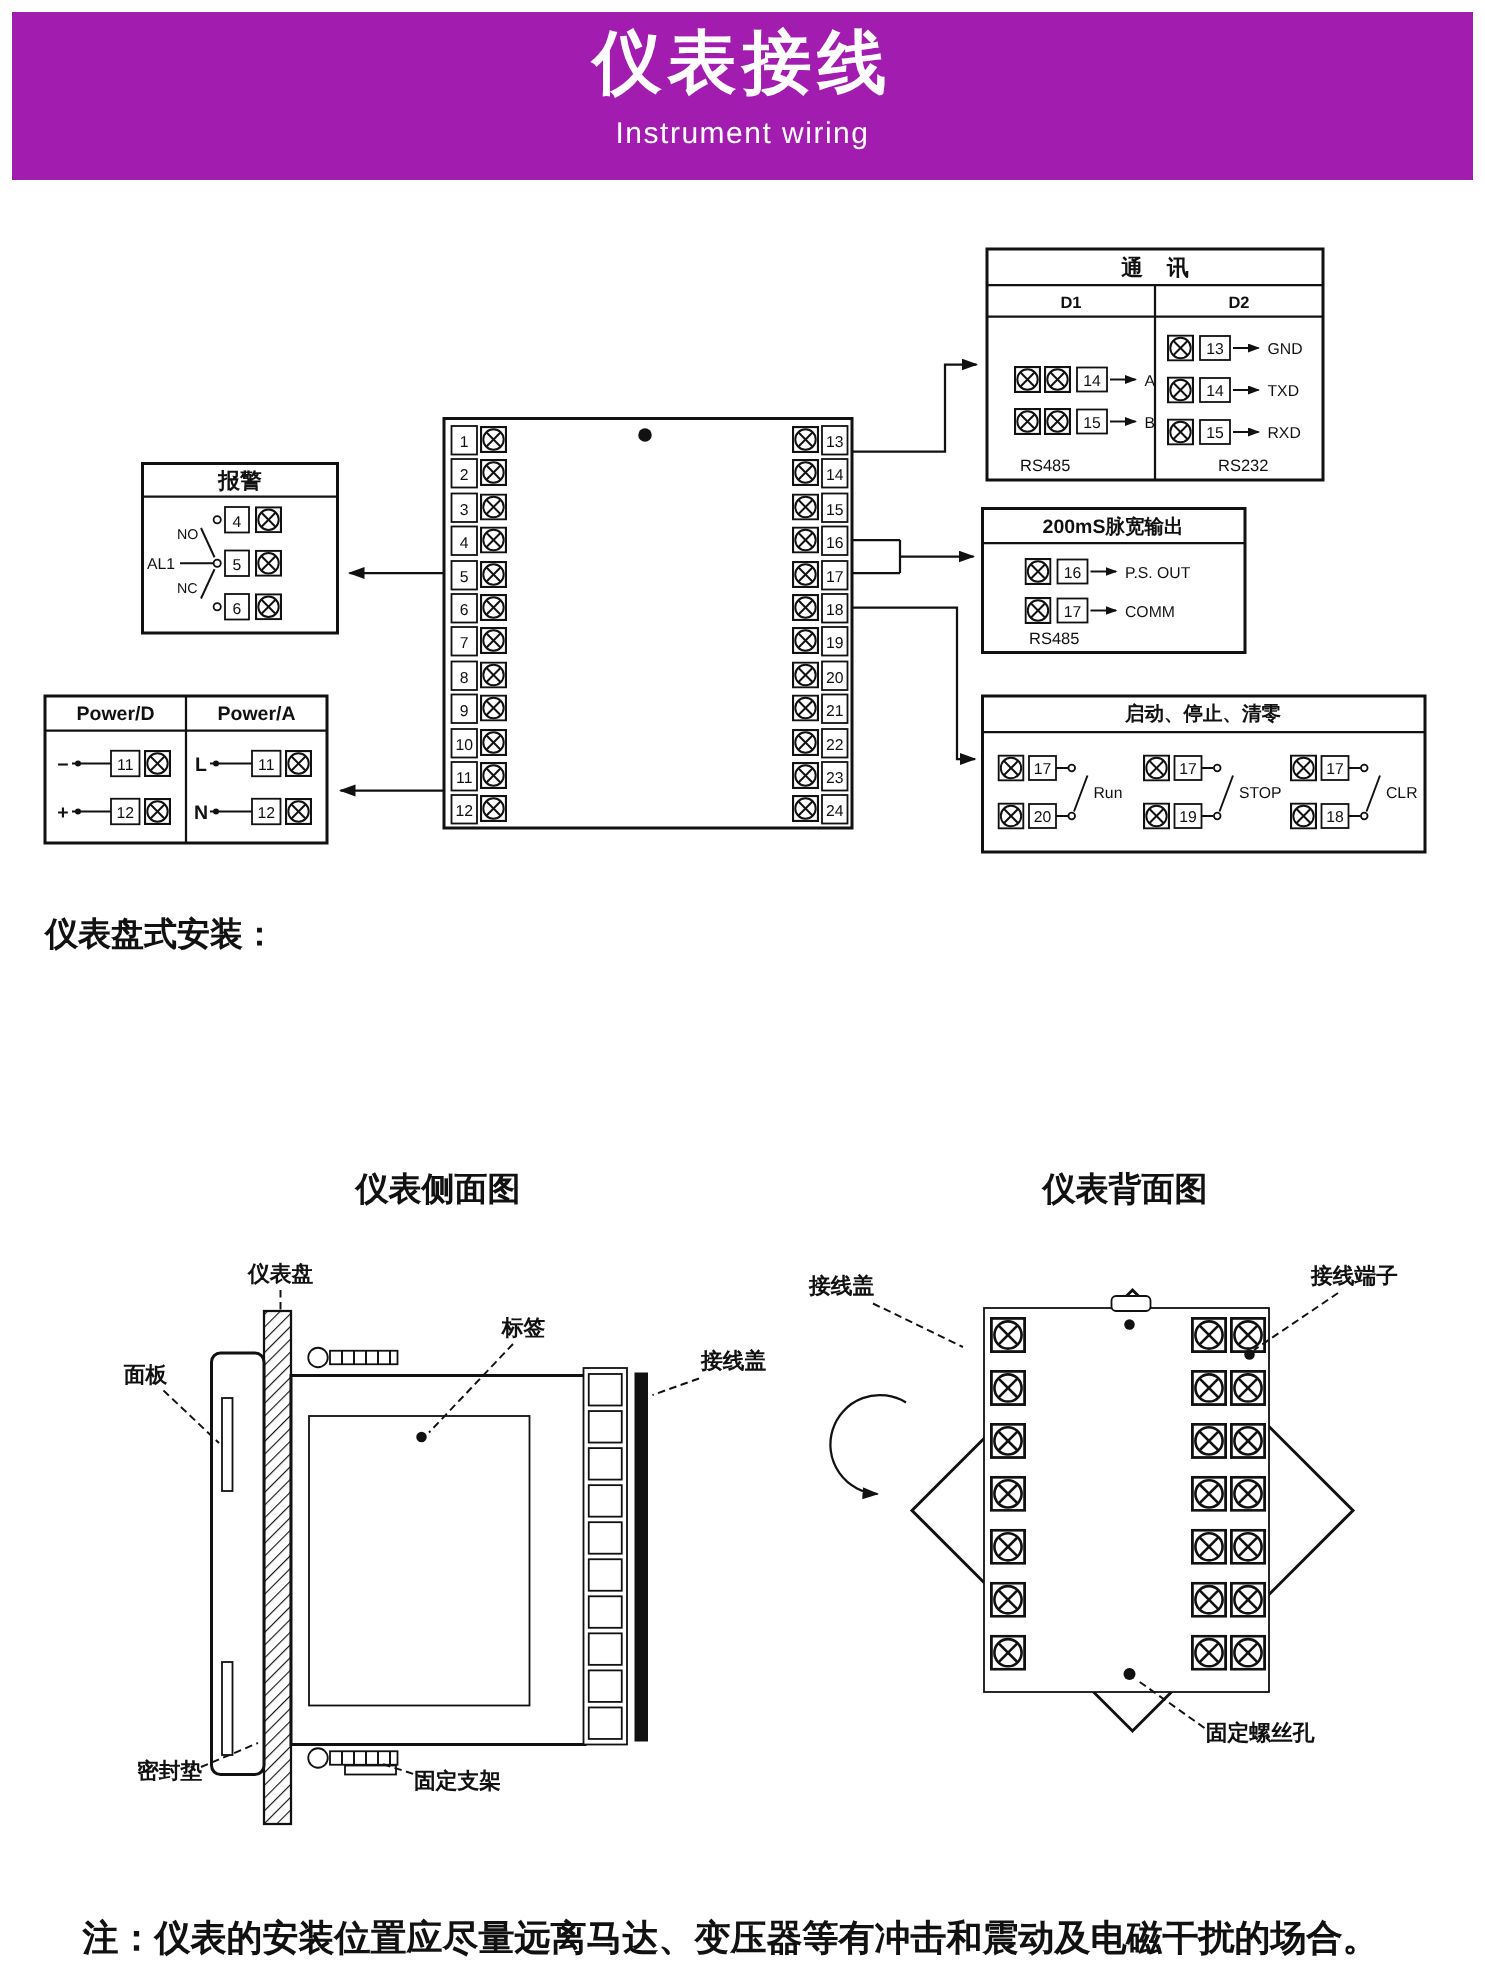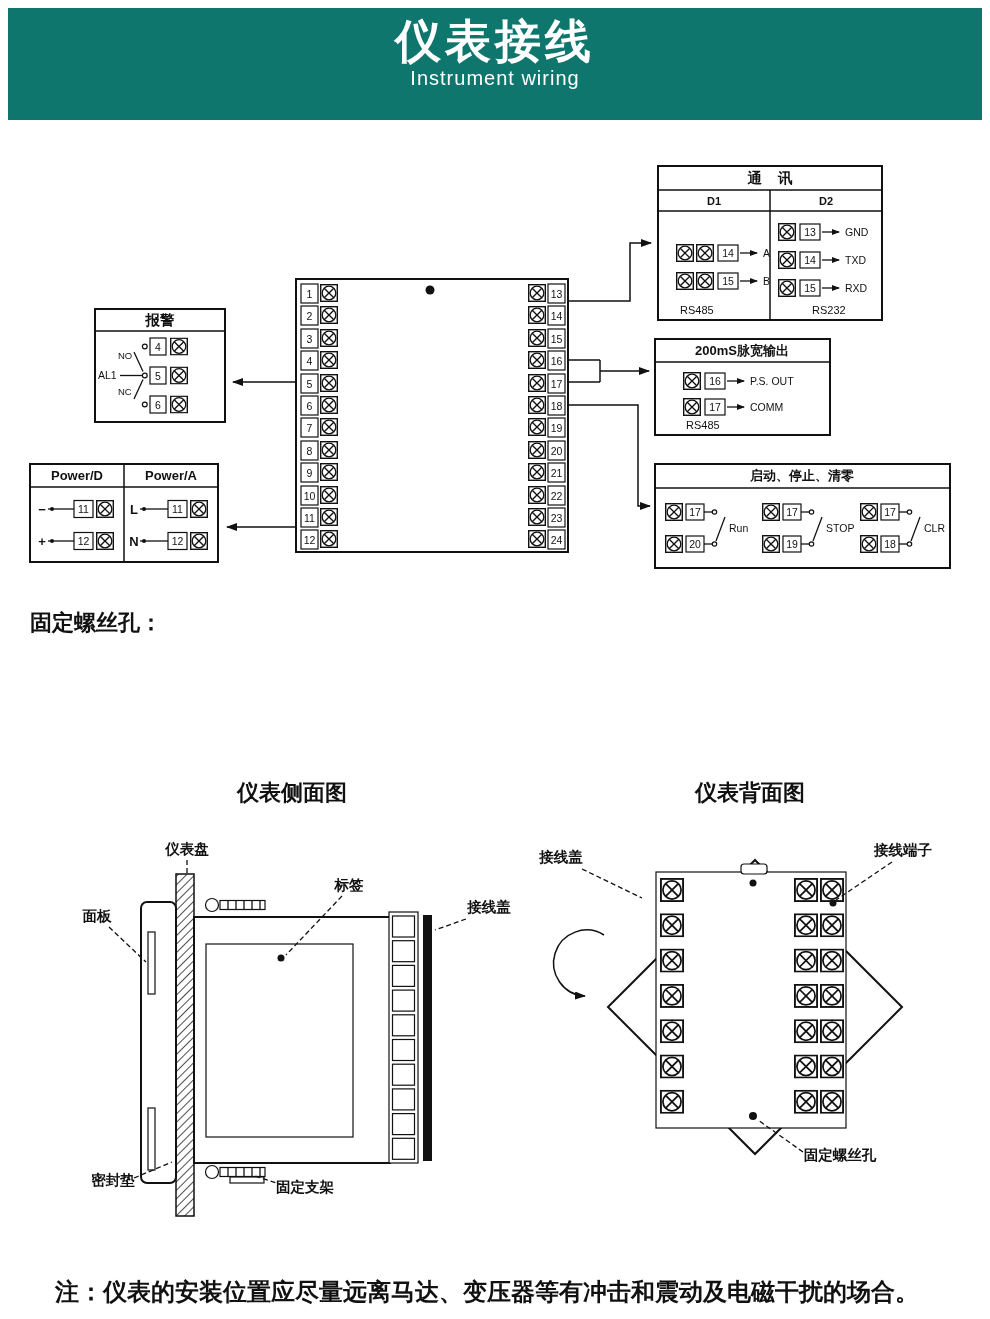--- a/index.html
+++ b/index.html
@@ -1,21 +1,21 @@
 <!DOCTYPE html>
 <html><head>
 <meta charset="utf-8">
 <style>
   html,body{margin:0;padding:0;background:#fff;}
   .page{position:relative;width:990px;height:1319px;background:#fff;overflow:hidden;
         font-family:"Liberation Sans",sans-serif;color:#111;}
-  .header{position:absolute;left:8px;top:8px;width:974px;height:112px;background:#0f766e;
+  .header{position:absolute;left:8px;top:8px;width:974px;height:112px;background:#a21caf;
           color:#fff;text-align:center;}
   .header .title{margin:0;padding-top:8px;font-size:46px;font-weight:bold;letter-spacing:4px;line-height:1.1;}
-  .header .sub{font-size:20px;font-weight:400;letter-spacing:1px;margin-top:0;}
+  .header .sub{font-size:20px;font-weight:400;letter-spacing:1px;margin-top:11px;}
   #svg-wiring{position:absolute;left:0;top:138px;}
   #svg-install{position:absolute;left:0;top:772px;}
   .install-heading{position:absolute;left:30px;top:608px;font-size:22px;font-weight:bold;}
   .install-para{position:absolute;left:28px;top:644px;width:935px;margin:0;font-size:19.5px;
                 font-weight:bold;line-height:1.75;text-indent:2em;}
   .note{position:absolute;left:55px;top:1276px;width:900px;font-size:24px;font-weight:bold;font-family:Liberation Serif, serif;}
 
   svg text{font-family:"Liberation Sans",sans-serif;fill:#111;}
   .f9{font-size:9.5px;}
   .f10{font-size:10.5px;}
@@ -318,21 +318,21 @@
         <line class="wire" x1="899" y1="374" x2="907" y2="374"></line>
           <circle class="oc" cx="909.5" cy="374" r="2.2"></circle>
         <line class="wire" x1="899" y1="406" x2="907" y2="406"></line>
           <circle class="oc" cx="909.5" cy="406" r="2.2"></circle>
         <line class="wire" x1="911" y1="403" x2="920" y2="379"></line>
         <text class="f10" x="924" y="394">CLR</text>
       </g>
     </g>
   </svg>
 
-  <div class="install-heading">固定螺丝孔：</div>
+  <div class="install-heading">仪表盘式安装：</div>
 
   <svg id="svg-install" width="990" height="470" viewBox="0 0 990 470">
 
     <g>
       <text class="ft" x="292" y="28" text-anchor="middle">仪表侧面图</text>
 
       <text class="lbl" x="187" y="82" text-anchor="middle">仪表盘</text>
       <line class="dash" x1="187" y1="88" x2="187" y2="102"></line>
       <rect x="176" y="102" width="18" height="342" fill="url(#hatch)" stroke="#111" stroke-width="1.5"></rect>
 

